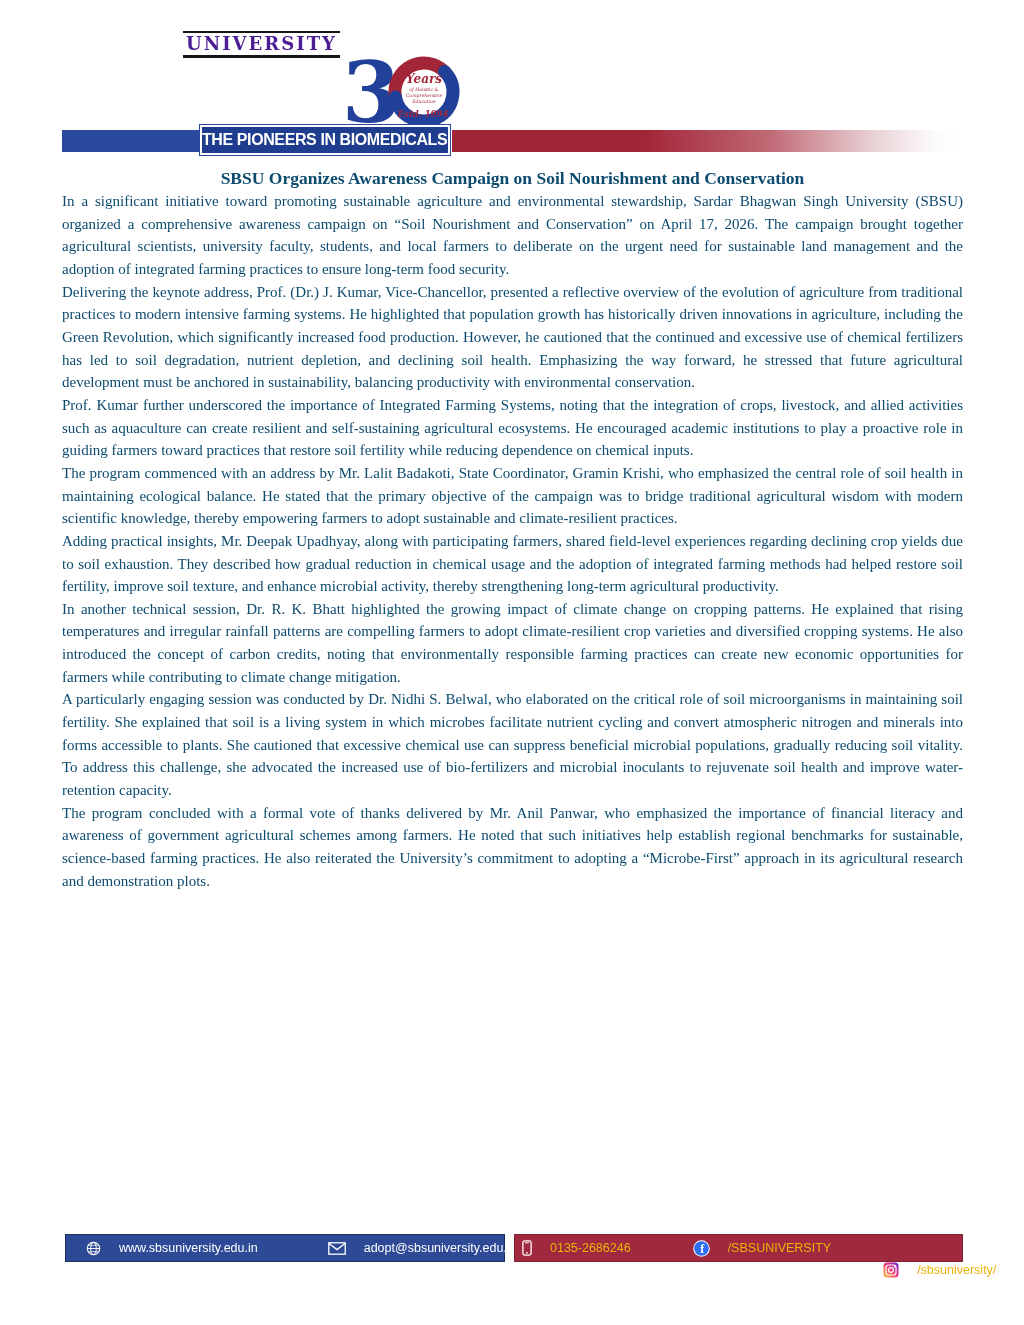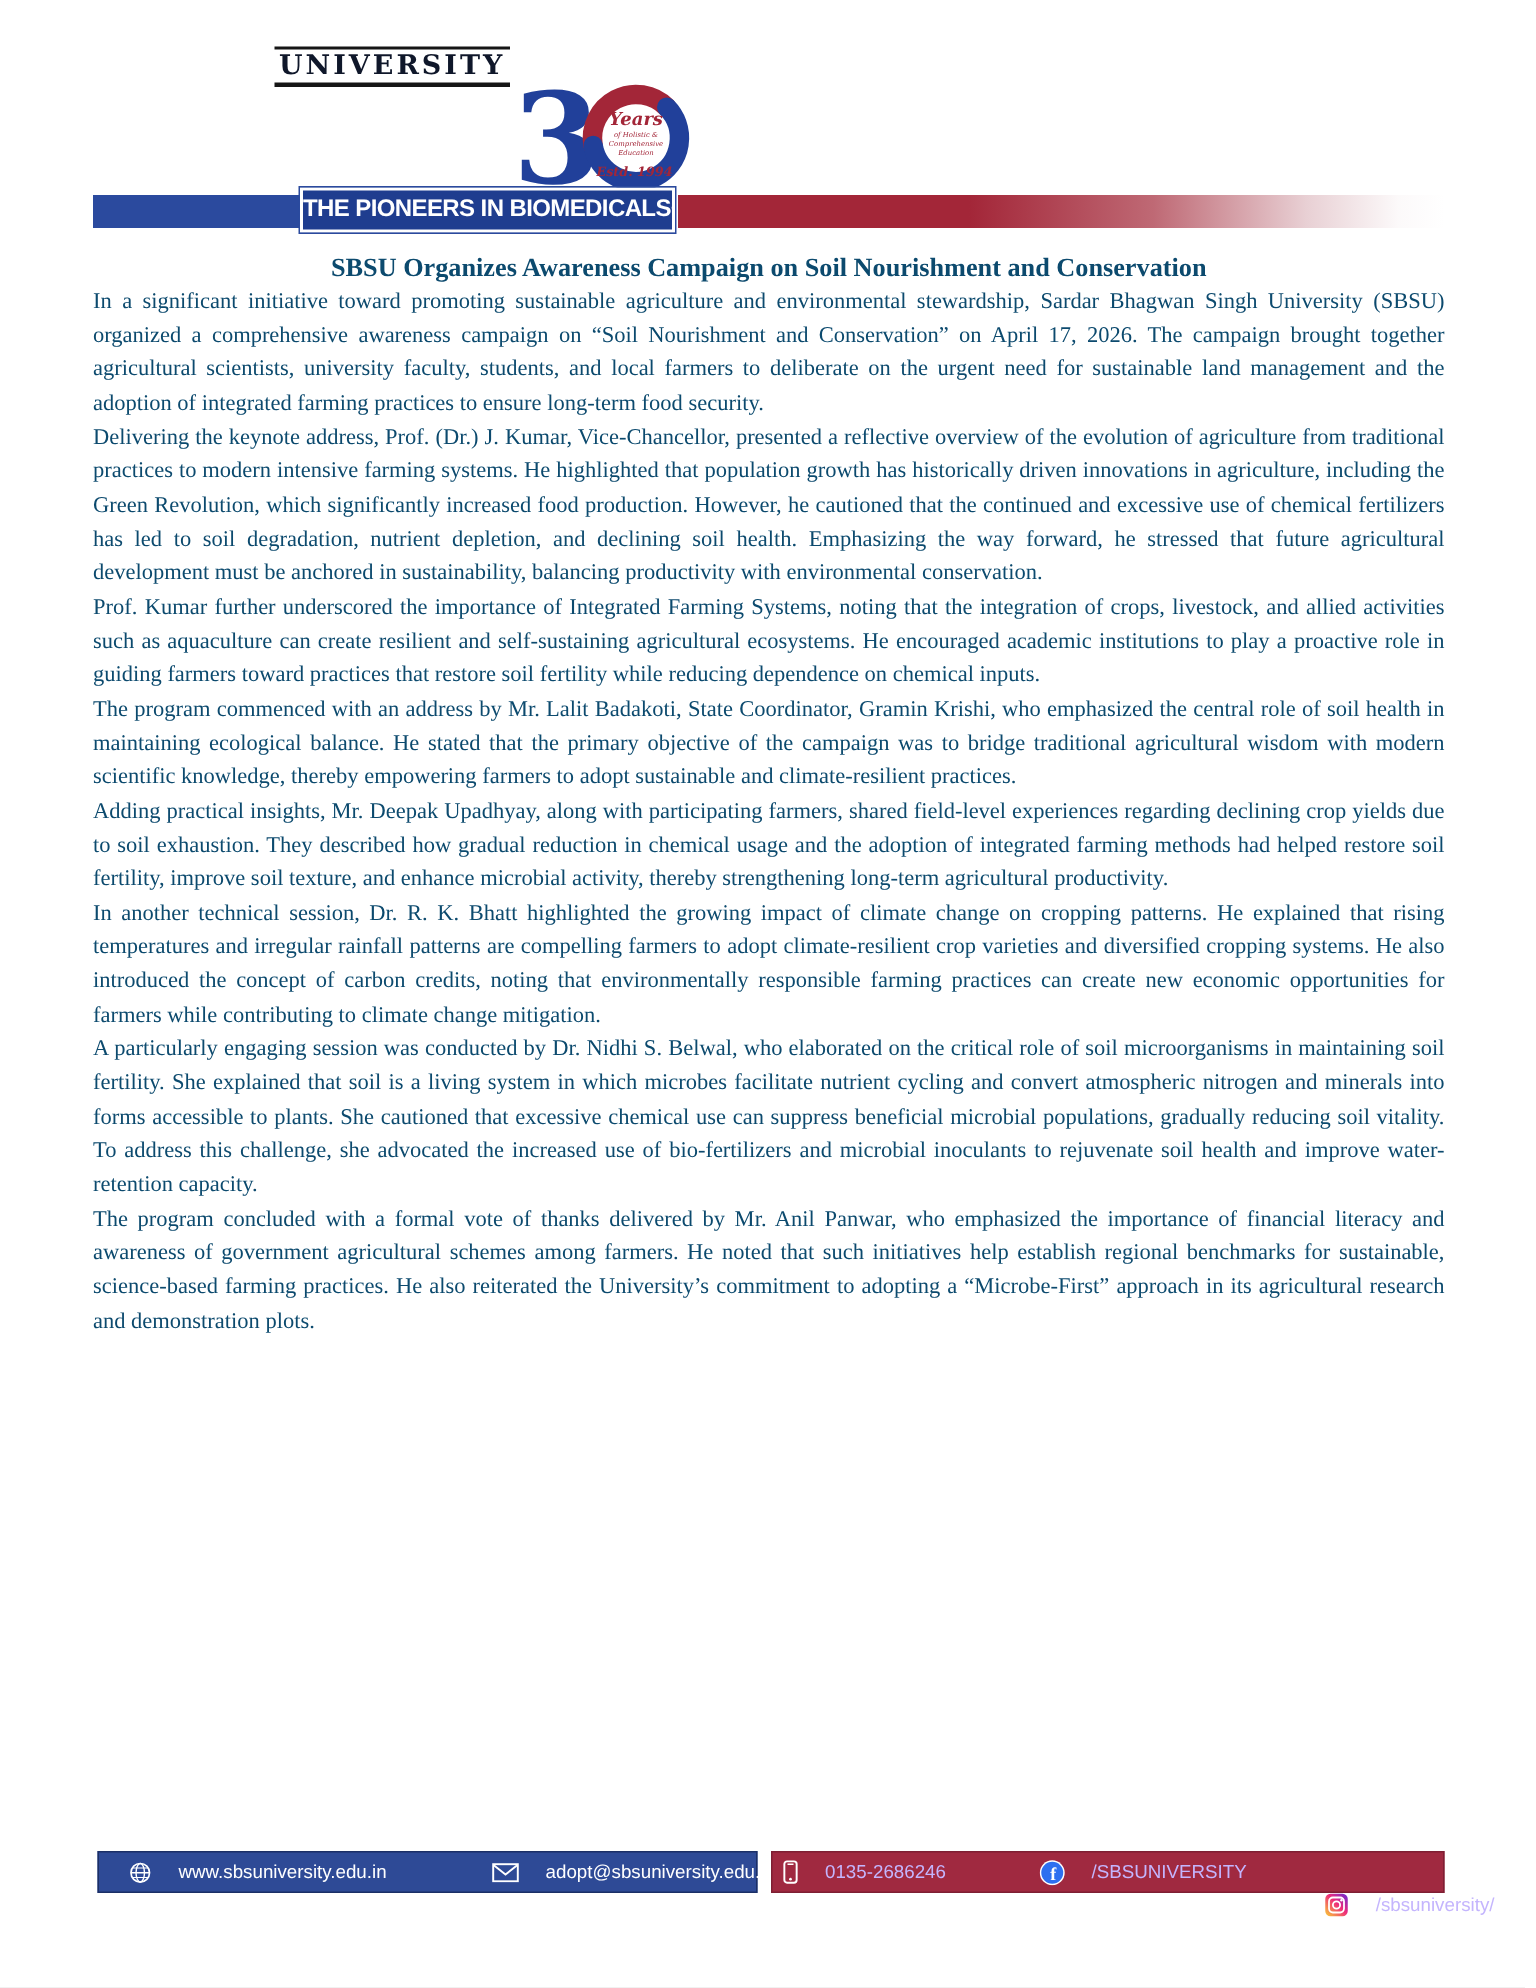--- a/index.html
+++ b/index.html
@@ -9,21 +9,21 @@
     font-family:"Liberation Serif", serif;
   }
 
   
   .logo-row { position:absolute; left:183px; top:30px; display:flex; align-items:flex-start; }
   .sbs-block { display:flex; flex-direction:column; align-items:center; }
   .sbs-text { font-family:"DejaVu Serif", serif; font-weight:bold; color:#9b2335; line-height:0.85; white-space:nowrap; }
   .sbs-text .ls { font-size:56px; }
   .sbs-text .lB { font-size:82px; }
   .university {
-    font-family:"DejaVu Serif", serif; font-weight:bold; color:#0f172a;
+    font-family:"DejaVu Serif", serif; font-weight:bold; color:#4c1d95;
     font-size:18px; letter-spacing:2px; margin-top:1px;
     border-top:2px solid #161616; border-bottom:3px solid #161616;
     padding:0 3px 1px;
   }
   .emblem { margin-left:4px; margin-top:18px; }
 
   
   .bar-blue { position:absolute; left:62px; top:130px; width:138px; height:22px; background:#2b4a9e; }
   .pioneers-box {
     position:absolute; left:200px; top:125px; width:250px; height:30px; box-sizing:border-box;
@@ -45,21 +45,21 @@
   
   .foot-blue {
     position:absolute; left:65px; top:1234px; width:440px; height:28px; box-sizing:border-box;
     background:#2e4a96; border:1px solid #1b2f66;
     display:flex; align-items:center; color:#fff;
     font-family:"Liberation Sans", sans-serif; font-size:12.5px;
   }
   .foot-red {
     position:absolute; left:514px; top:1234px; width:449px; height:28px; box-sizing:border-box;
     background:#a02940; border:1px solid #7e1f33;
-    display:flex; align-items:center; color:#c4b5fd;
+    display:flex; align-items:center; color:#eab308;
     font-family:"Liberation Sans", sans-serif; font-size:12.5px;
   }
   .foot-item { display:flex; align-items:center; gap:18px; white-space:nowrap; }
   .m1 { margin-left:20px; } .m2 { margin-left:70px; }
   .m3 { margin-left:7px; }  .m4 { margin-left:62px; } .m5 { margin-left:52px;margin-top:44px; }
   .fi { display:block; }
 </style>
 </head>
 <body>
 

